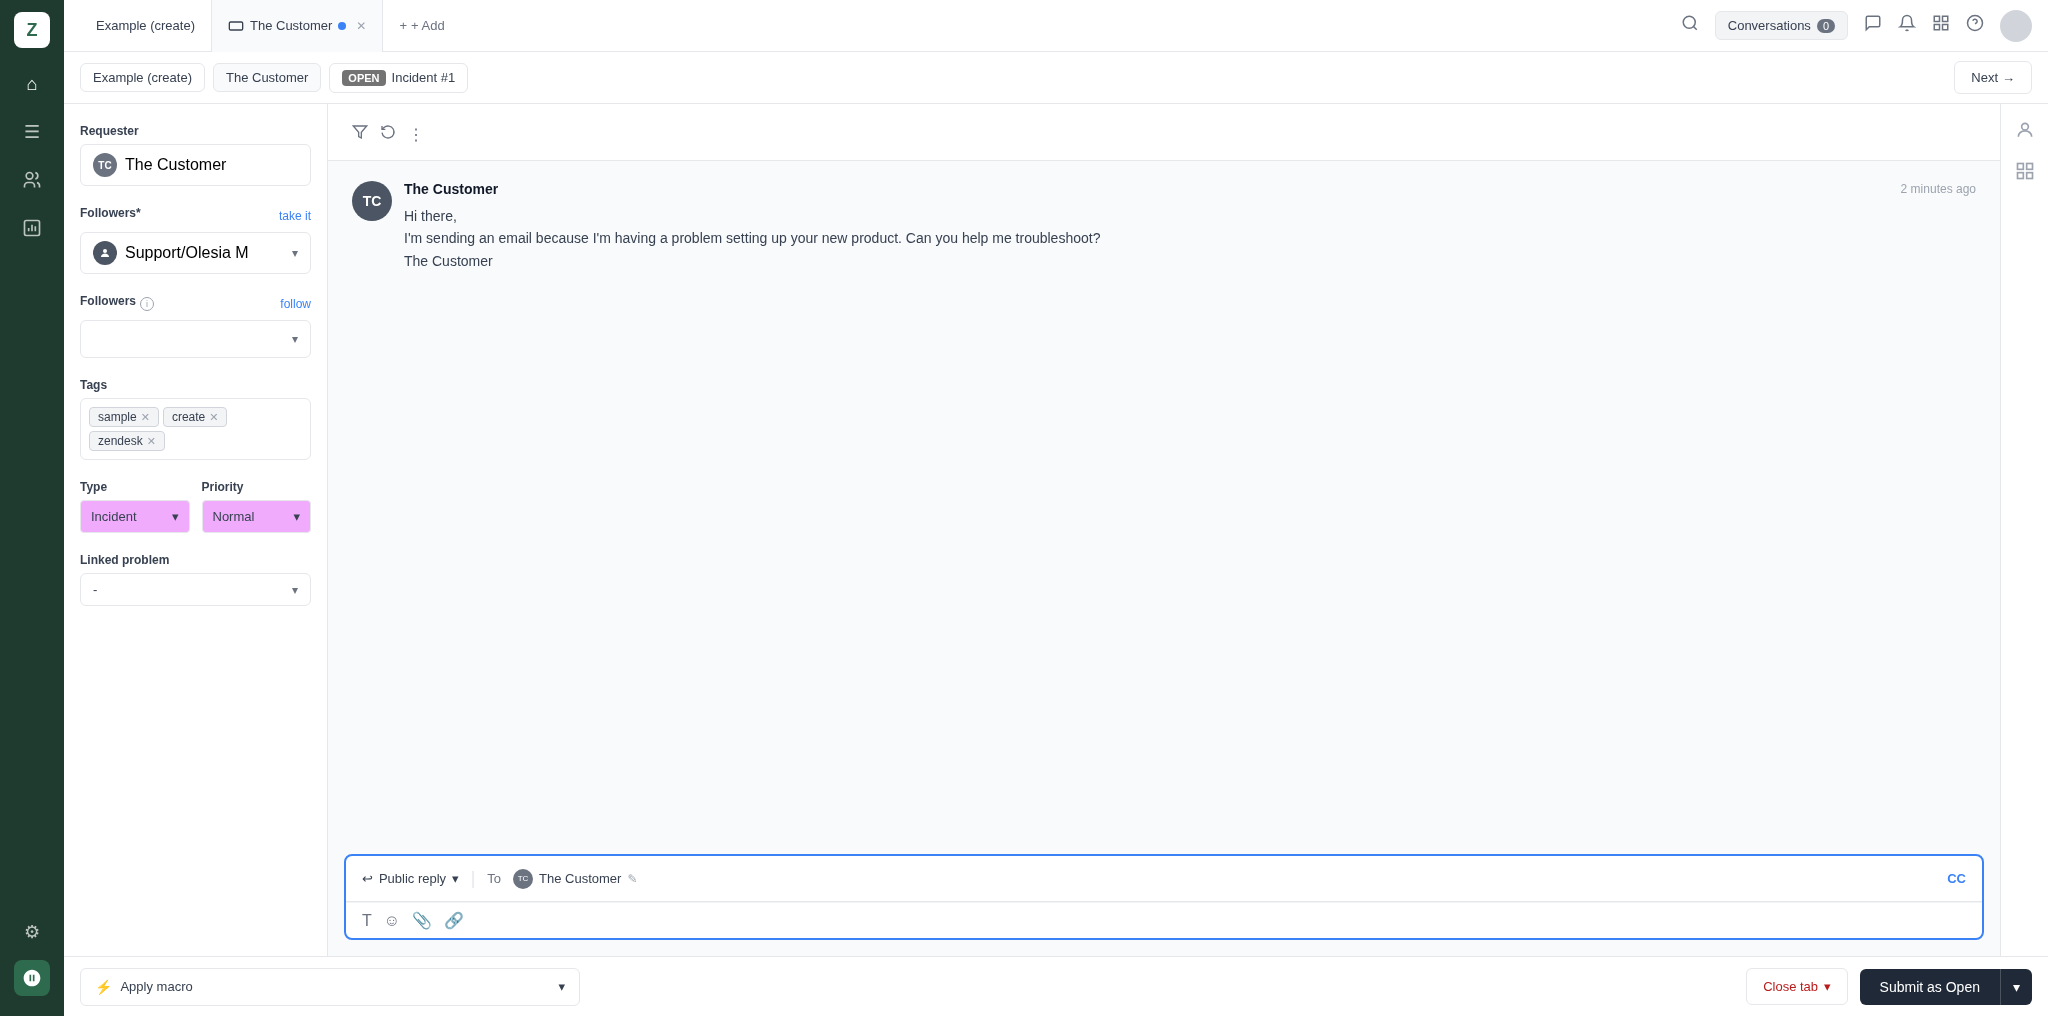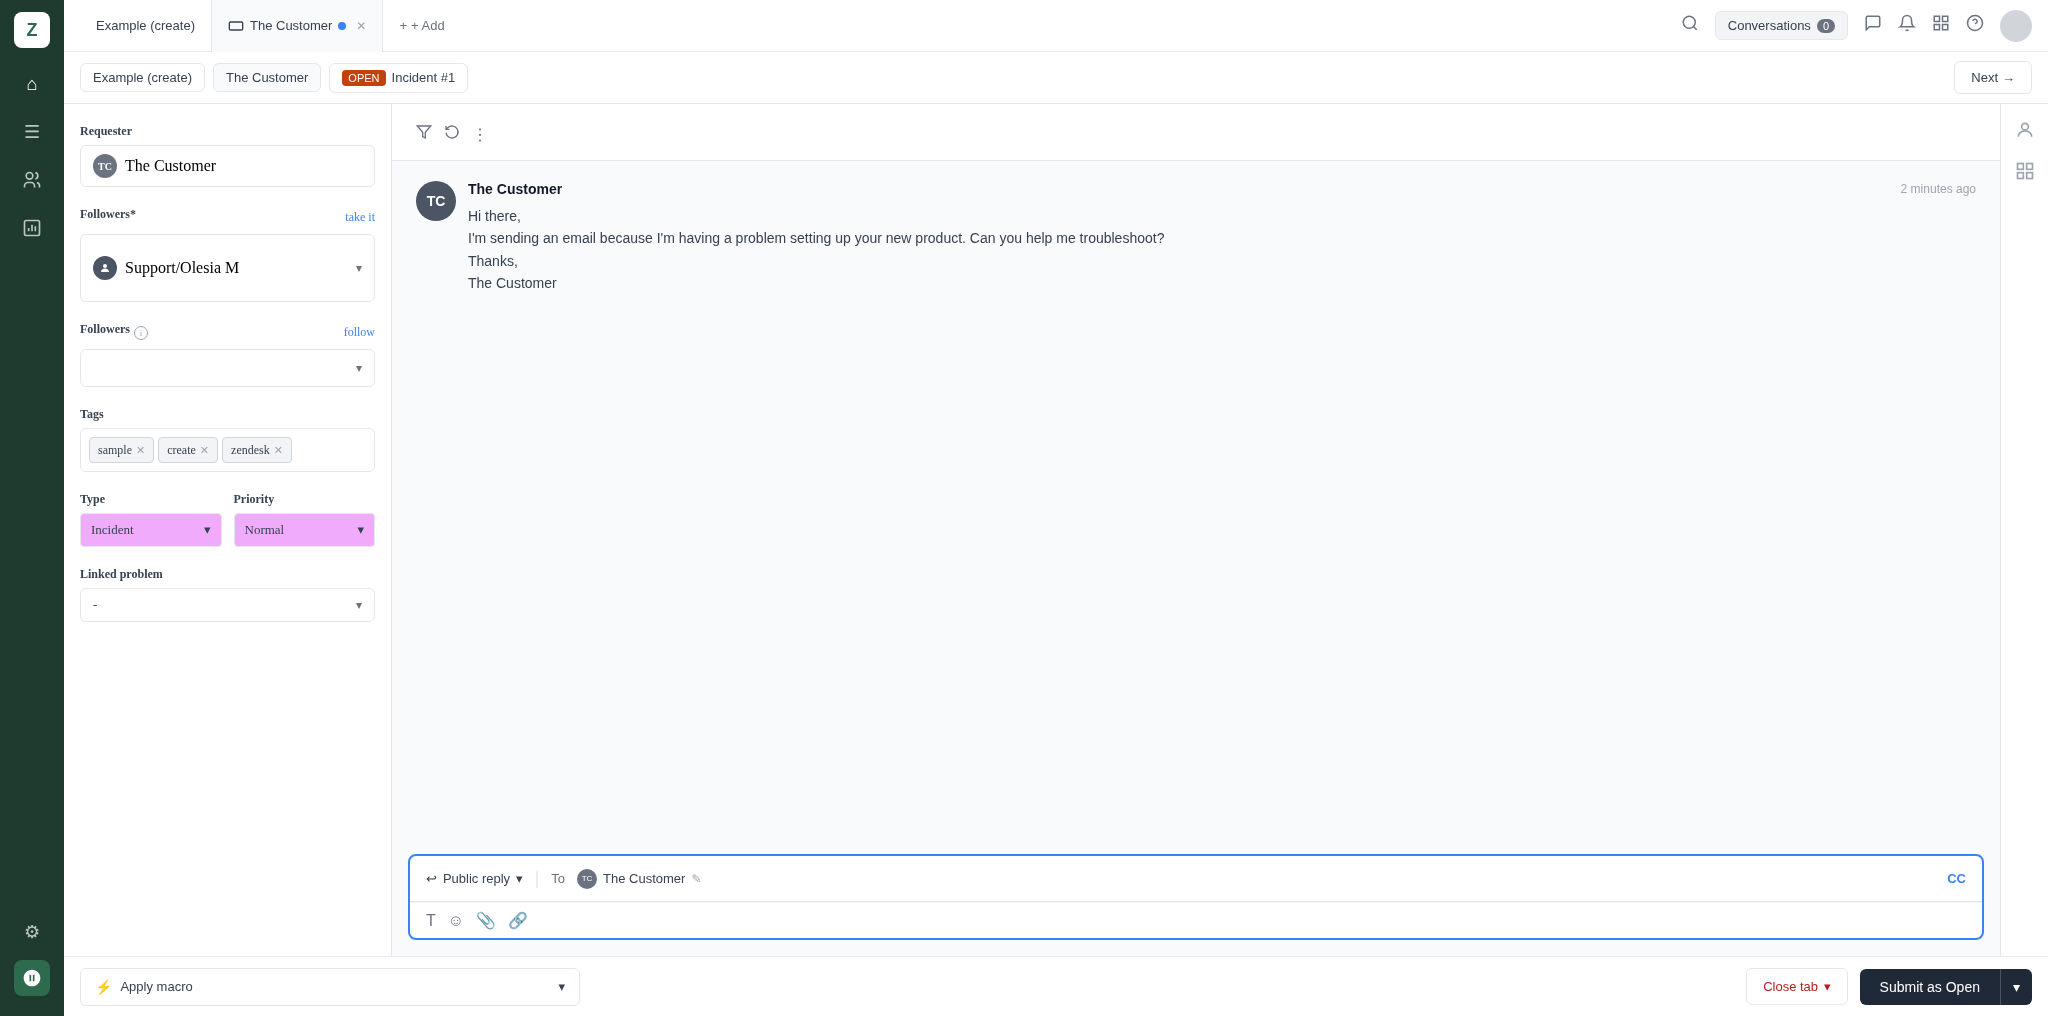--- a/index.html
+++ b/index.html
@@ -123,24 +123,24 @@
       padding: 6px 12px;
       border: 1px solid #e5e7eb;
       border-radius: 6px;
       background: #fff;
       cursor: pointer;
       font-size: 13px;
       color: #374151;
     }
     .breadcrumb-btn.active { background: #f9fafb; }
     .open-badge {
-      background: #c2410c;
+      background: #737373;
       color: #fff;
       font-size: 11px;
-      font-weight: normal;
+      font-weight: bold;
       padding: 2px 6px;
       border-radius: 4px;
     }
     .incident-btn {
       display: flex; align-items: center; gap: 6px;
       padding: 6px 12px;
       border: 1px solid #e5e7eb;
       border-radius: 6px;
       background: #fff;
       cursor: pointer;
@@ -161,27 +161,26 @@
 
     
     .ticket-area {
       flex: 1;
       display: flex;
       overflow: hidden;
     }
 
     
     .left-panel {
-      width: 328px;
+      width: 264px;
       background: #fff;
       border-right: 1px solid #e5e7eb;
       overflow-y: auto;
       padding: 20px 16px;
       flex-shrink: 0;
-      font-family: Liberation Serif, serif;
     }
     .field-label {
       font-size: 12px;
       font-weight: 600;
       color: #374151;
       margin-bottom: 6px;
     }
     .field-label-row {
       display: flex;
       align-items: center;
@@ -203,21 +202,21 @@
       display: flex; align-items: center; justify-content: center;
       color: #fff;
       font-size: 10px;
       font-weight: bold;
       flex-shrink: 0;
     }
     .assignee-field {
       display: flex; align-items: center; gap: 8px;
       border: 1px solid #e5e7eb;
       border-radius: 6px;
-      padding: 21px 12px;
+      padding: 8px 12px;
       margin-bottom: 16px;
       cursor: pointer;
     }
     .dropdown-arrow { margin-left: auto; color: #6b7280; font-size: 12px; }
     .followers-field {
       border: 1px solid #e5e7eb;
       border-radius: 6px;
       padding: 8px 12px;
       margin-bottom: 16px;
       display: flex;
@@ -672,21 +671,20 @@
         <div class="message">
           <div class="message-avatar">TC</div>
           <div class="message-content">
             <div class="message-header">
               <span class="message-author">The Customer</span>
               <span class="message-time">2 minutes ago</span>
             </div>
             <div class="message-body">
               <div>Hi there,</div>
               <div>I'm sending an email because I'm having a problem setting up your new product. Can you help me troubleshoot?</div>
-              <div>Thanks,</div>
               <div>The Customer</div>
             </div>
           </div>
         </div>
       </div>
 
       <div class="reply-area">
         <div class="reply-header">
           <div class="reply-type-btn">
             <span>↩</span>

